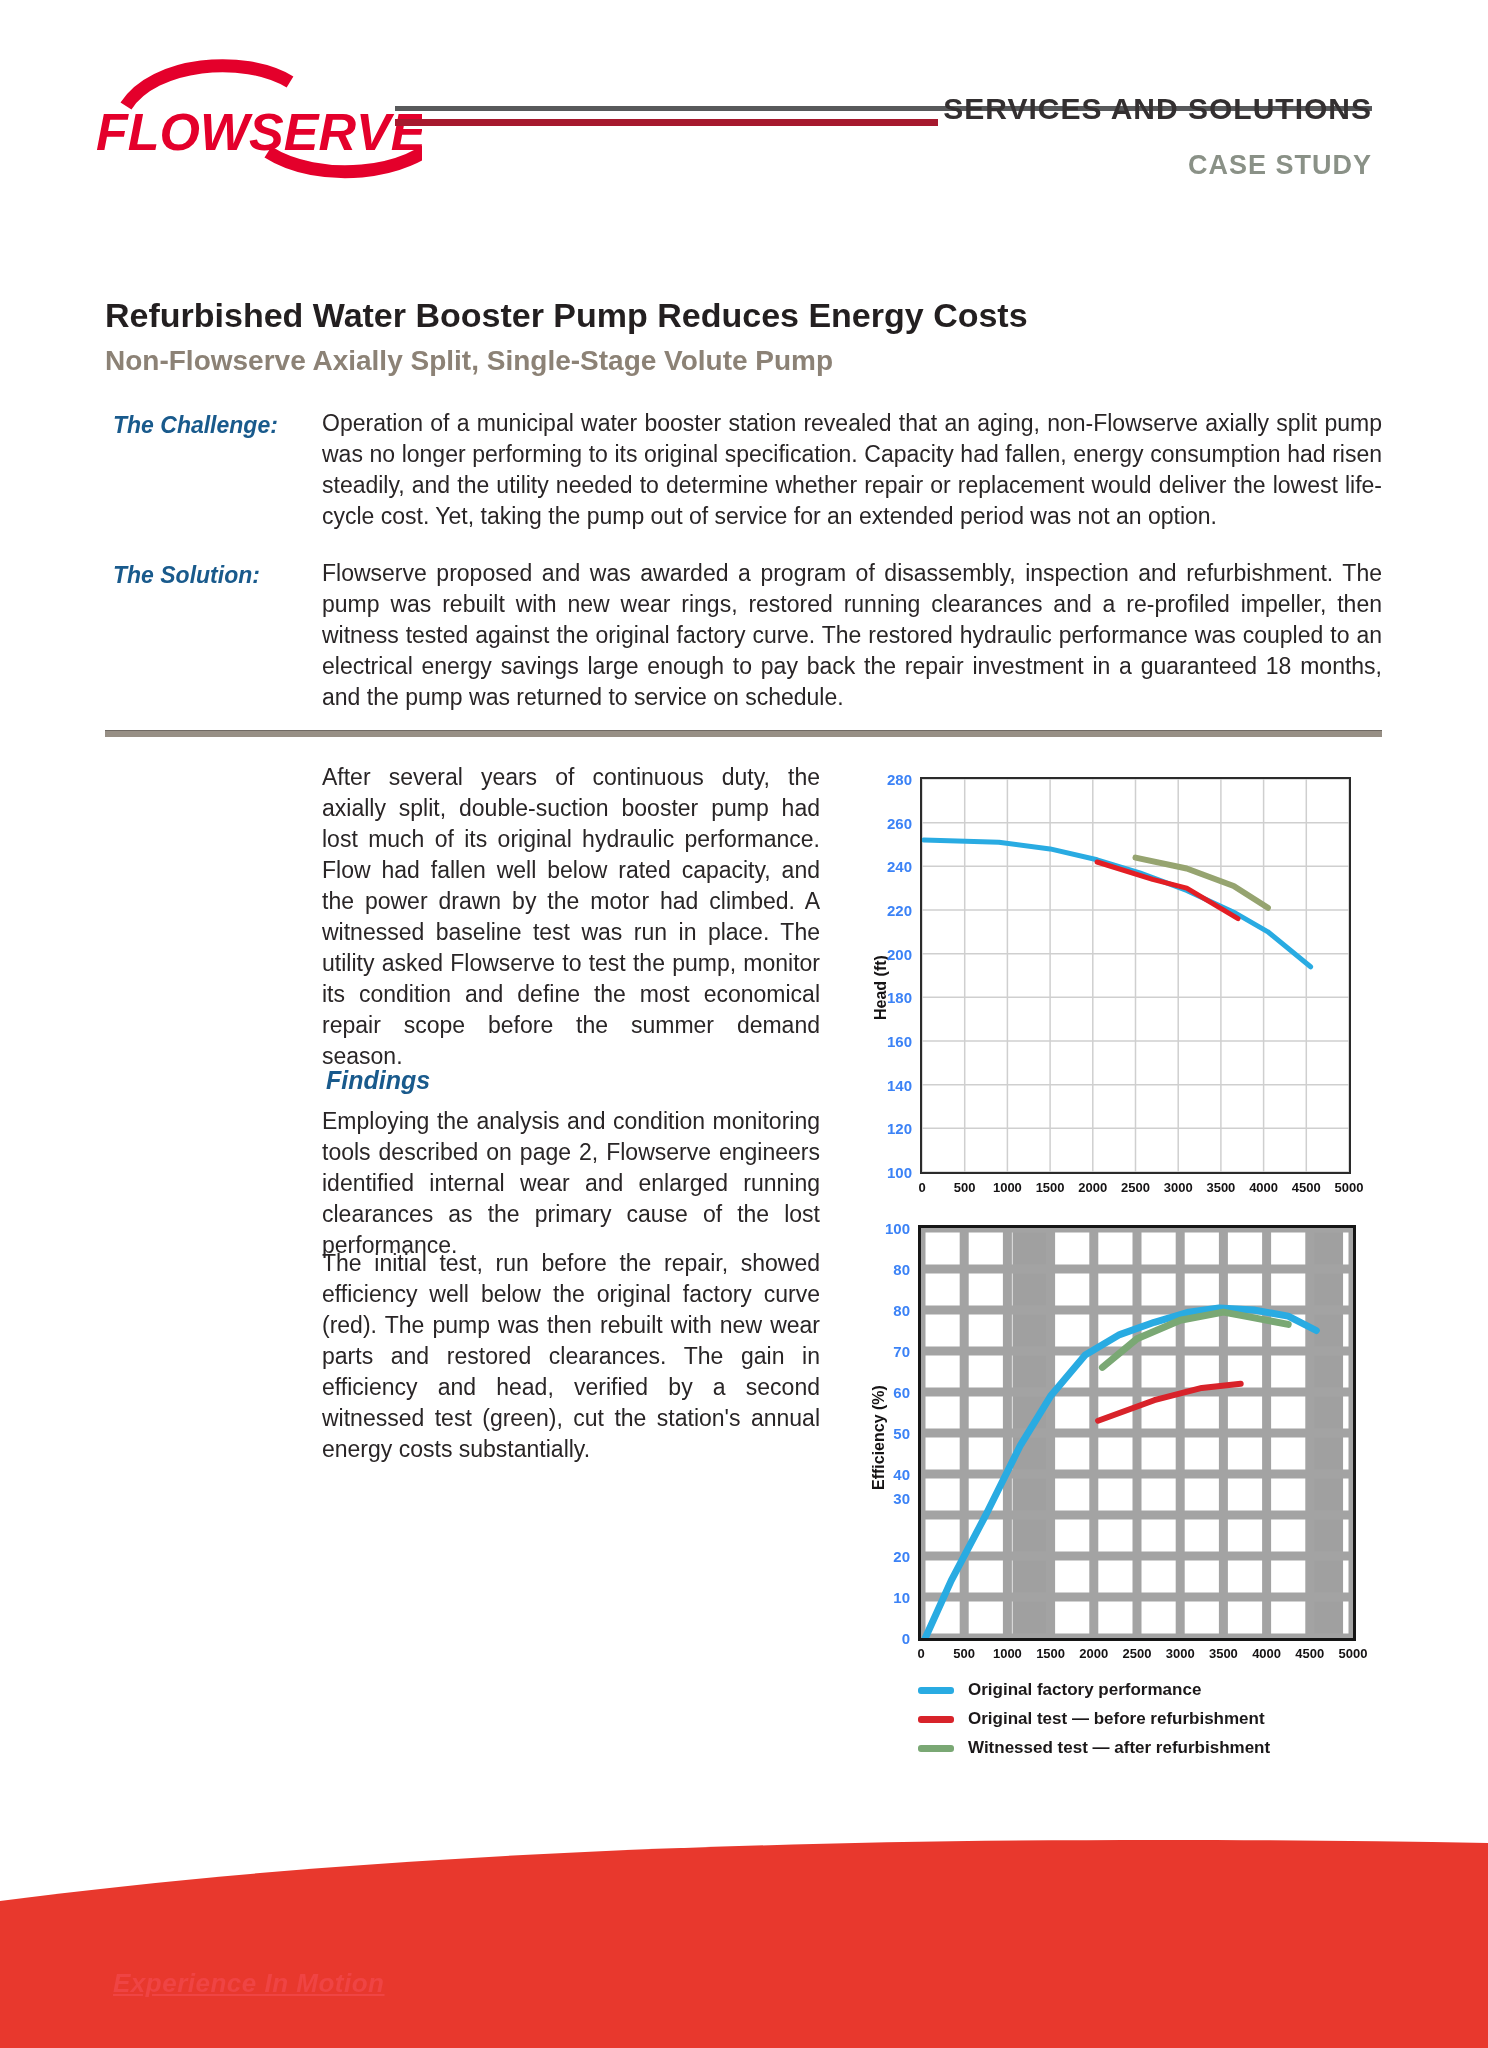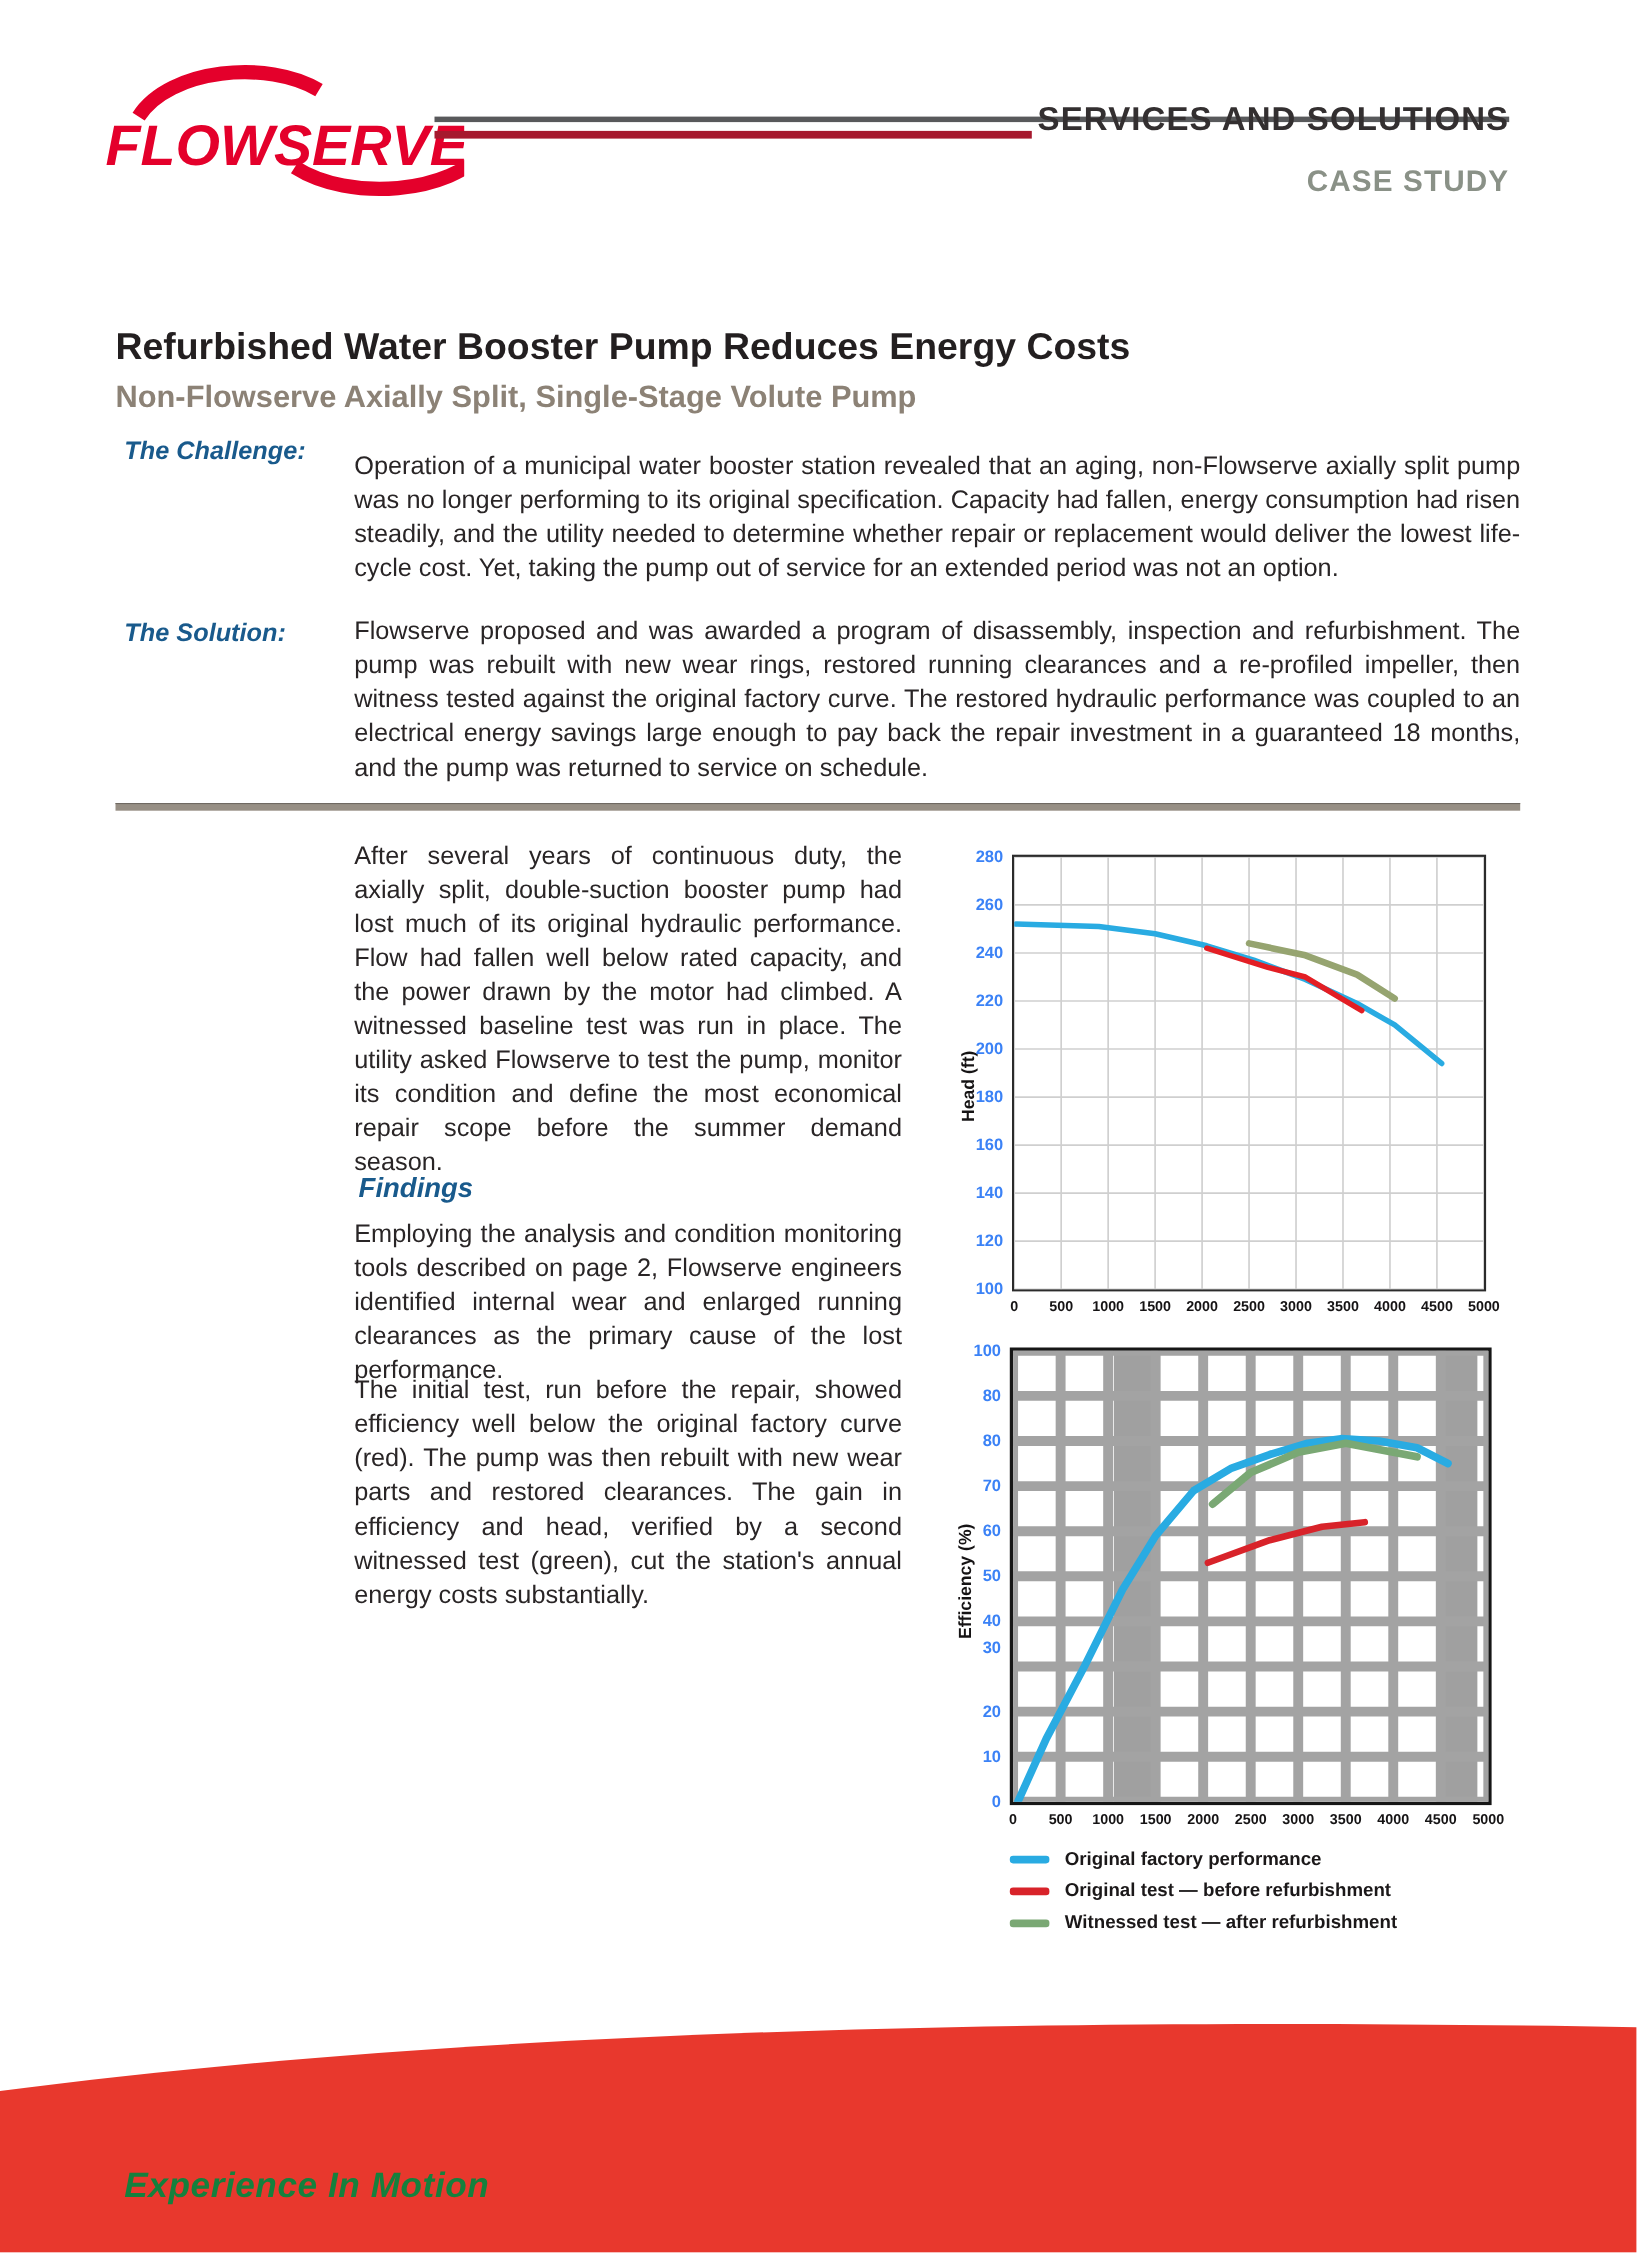--- a/index.html
+++ b/index.html
@@ -11,21 +11,21 @@
   
   #brand-logo{left:92px;top:52px;width:330px;height:130px;}
   #rule-gray{left:395px;top:106px;width:977px;height:5px;background:#58595b;}
   #rule-red{left:395px;top:119px;width:543px;height:7px;background:#a6192e;}
   #tagline1{left:700px;top:92px;width:672px;text-align:right;font-size:30px;font-weight:bold;color:#332f30;letter-spacing:1px;}
   #tagline2{left:700px;top:150px;width:672px;text-align:right;font-size:27px;font-weight:bold;color:#8a9187;letter-spacing:1px;}
   
   #doc-title{left:105px;top:296px;width:1120px;font-size:34px;font-weight:bold;color:#231f20;}
   #doc-subtitle{left:105px;top:345px;width:1120px;font-size:28px;font-weight:bold;color:#8c8276;}
   .section-label{font-size:23px;font-weight:bold;font-style:italic;color:#195a8c;}
-  #challenge-label{left:113px;top:396px;width:200px;}
+  #challenge-label{left:113px;top:412px;width:200px;}
   #solution-label{left:113px;top:562px;width:200px;}
   .bodytext{font-size:23px;line-height:31px;color:#292526;text-align:justify;}
   #challenge-text{left:322px;top:408px;width:1060px;}
   #solution-text{left:322px;top:558px;width:1060px;}
   #divider{left:105px;top:730px;width:1277px;height:6px;background:#978f85;border-top:1px solid #6f6962;}
   
   #body-para-1{left:322px;top:762px;width:498px;}
   #findings-label{left:326px;top:1066px;width:300px;font-size:25px;}
   #findings-text{left:322px;top:1106px;width:498px;}
   #results-text{left:322px;top:1248px;width:498px;}
@@ -43,21 +43,21 @@
   .ylabel{transform:rotate(-90deg);transform-origin:left top;font-size:16px;font-weight:bold;color:#151314;white-space:nowrap;}
   #chart1-ylabel{left:872px;top:1020px;}
   #chart2-ylabel{left:870px;top:1490px;}
   
   #legend{left:918px;top:1680px;width:460px;}
   .legend-row{display:flex;align-items:center;margin-bottom:9px;}
   .legend-swatch{width:36px;height:7px;border-radius:3px;margin-right:14px;flex:0 0 auto;}
   .legend-label{font-size:17px;font-weight:bold;color:#1b1819;}
   
   #footer-band{left:0;bottom:0;width:1488px;height:235px;}
-  #slogan{left:113px;top:1968px;font-size:32px;font-weight:bold;font-style:italic;color:#15803d;letter-spacing:0.5px;}
+  #slogan{left:113px;top:1968px;font-size:26px;font-weight:bold;font-style:italic;color:#ef4444;letter-spacing:0.5px;text-decoration:underline;}
 </style>
 </head>
 <body>
 
 <div id="page">
 
   <svg id="brand-logo" class="abs" viewBox="0 0 330 130">
     <path d="M34,54 C62,10 152,2 198,30" fill="none" stroke="#e4002b" stroke-width="13"></path>
     <path d="M176,100 C226,132 318,124 350,84" fill="none" stroke="#e4002b" stroke-width="13"></path>
     <text x="4" y="98" font-family="Liberation Sans, sans-serif" font-size="52" font-weight="bold" font-style="italic" fill="#e4002b">FLOWSERVE</text>

